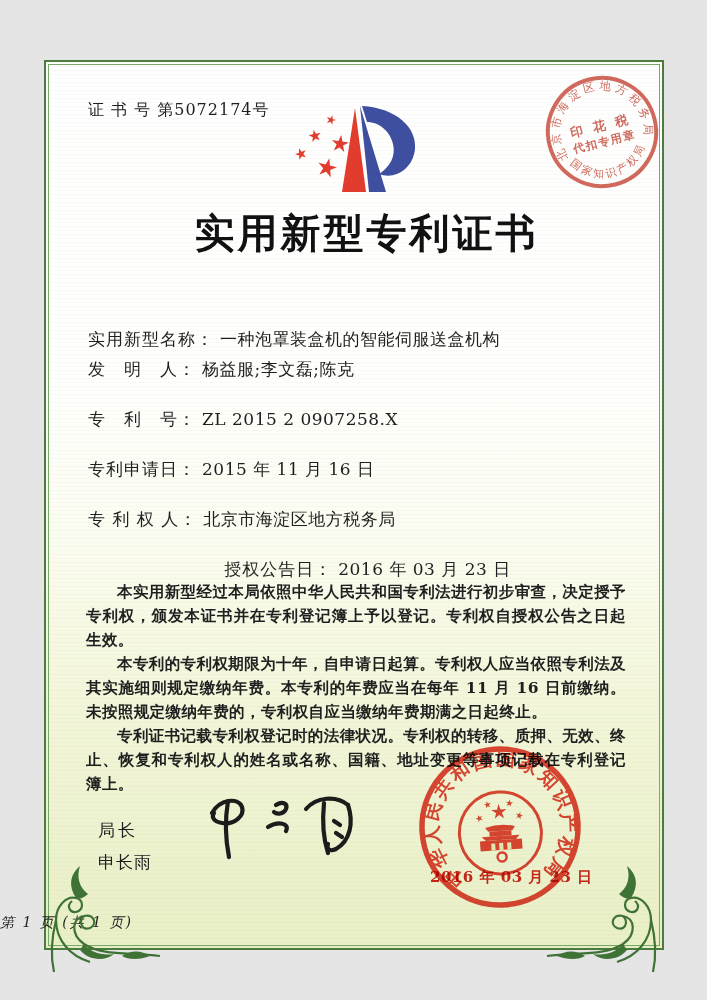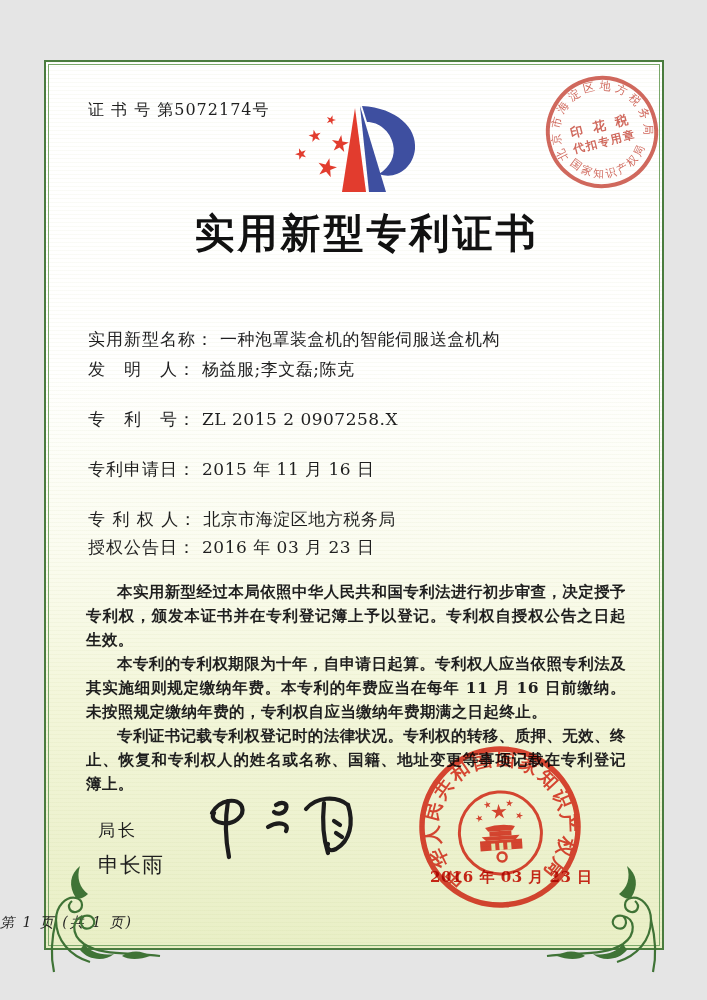--- a/index.html
+++ b/index.html
@@ -22,26 +22,26 @@
   .abs{position:absolute;z-index:2;}
   .cert-number{left:88px;top:100px;font-size:16px;letter-spacing:1px;}
   .logo{left:285px;top:104px;width:148px;height:90px;}
   .tax-stamp{left:541px;top:71px;width:122px;height:122px;
     transform:rotate(-14deg);opacity:.85;mix-blend-mode:multiply;}
   .title{left:0;right:0;top:206px;text-align:center;font-size:40px;font-weight:bold;
     letter-spacing:3px;color:#111;margin-left:26px;}
   .field{left:88px;right:60px;font-size:17px;white-space:nowrap;}
   .field .lbl{letter-spacing:1px;}
   .field .val{margin-left:6px;letter-spacing:0.5px;}
-  .f0{top:296px;margin-top:32px;} .f1{top:358px;} .f2{top:408px;} .f3{top:458px;} .f4{top:508px;} .f5{top:536px;}
+  .f0{top:296px;margin-top:32px;} .f1{top:358px;} .f2{top:408px;} .f3{top:458px;} .f4{top:508px;} .f5{top:558px;text-align:center;}
   .body-text{left:86px;width:540px;top:580px;font-size:15.5px;line-height:24px;
     text-align:justify;letter-spacing:0.4px;}
   .body-text p{margin:0;text-indent:31px;font-weight:bold;}
   .director-label{left:98px;top:819px;font-size:17px;letter-spacing:3px;}
-  .director-name{left:98px;top:851px;font-size:21px;letter-spacing:1px;}
+  .director-name{left:98px;top:851px;font-size:17px;letter-spacing:1px;}
   .signature{left:198px;top:783px;width:170px;height:82px;}
   .official-seal{left:416px;top:743px;width:168px;height:168px;
     transform:rotate(-4deg);opacity:.93;mix-blend-mode:multiply;z-index:3;}
   .seal-date{left:430px;top:868px;font-size:15px;font-weight:bold;color:#d5281b;
     letter-spacing:0.5px;z-index:4;mix-blend-mode:multiply;}
   .footer{left:0;right:0;top:914px;font-size:14px;letter-spacing:2px;font-style:italic;}
   .flourish{width:140px;height:140px;z-index:3;}
   .flourish-left{left:26px;top:844px;}
   .flourish-right{left:541px;top:844px;transform:scaleX(-1);}
 </style>

